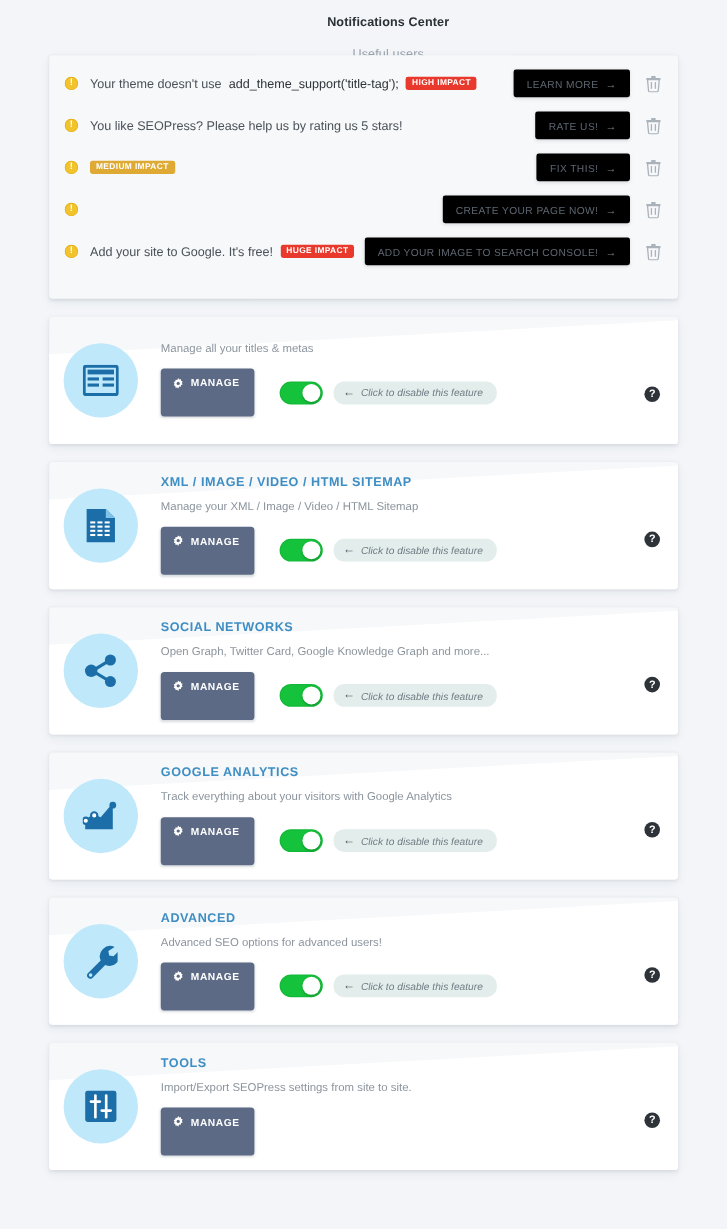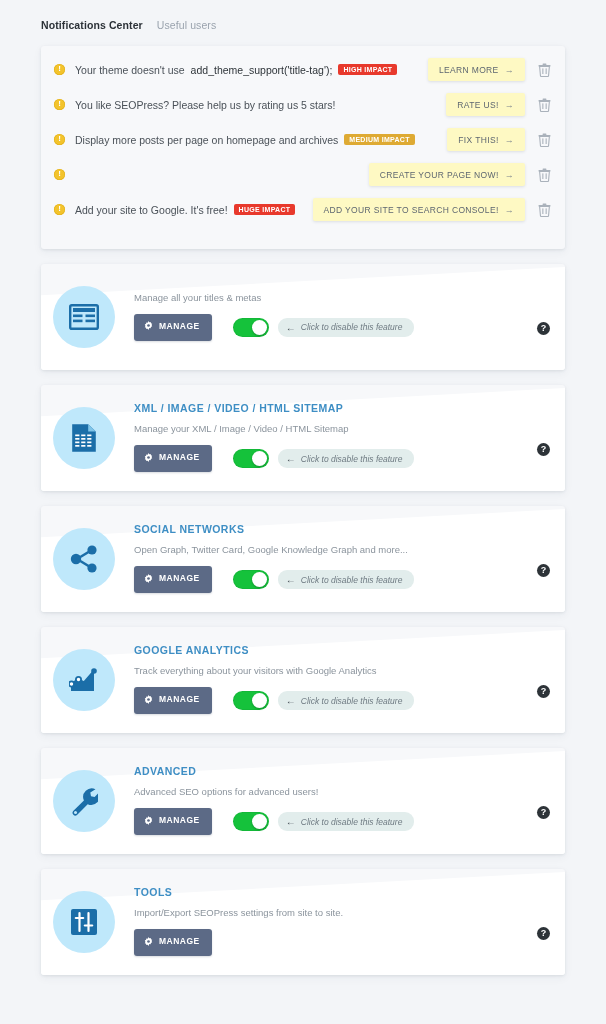--- a/index.html
+++ b/index.html
@@ -15,20 +15,21 @@
     overflow: hidden;
   }
 
   
   .tabbar {
     display: flex;
     align-items: center;
     gap: 14px;
     padding: 13px 0 0 41px;
     height: 24px;
+    flex-direction: column;
   }
   .tab {
     font-size: 10.5px;
     letter-spacing: .1px;
     color: #9aa3ae;
     cursor: pointer;
     white-space: nowrap;
   }
   .tab.active {
     color: #2b3137;
@@ -104,21 +105,21 @@
   .badge.high   { background: #e8392c; }
   .badge.huge   { background: #e8392c; }
   .badge.medium { background: #deaa33; }
 
   .notif-right {
     margin-left: auto;
     display: flex;
     align-items: center;
   }
   .pill-btn {
-    background: #fef9c3;
+    background: #000000;
     border: none;
     border-radius: 2px;
     box-shadow: 0 1px 3px rgba(40,55,80,.13);
     font-family: "Liberation Sans", sans-serif;
     font-size: 8.5px;
     letter-spacing: .35px;
     color: #5d6670;
     padding: 7px 11px 6px 11px;
     white-space: nowrap;
     cursor: pointer;
@@ -198,21 +199,21 @@
   }
   .manage-btn {
     background: #5c6a86;
     color: #fff;
     border: none;
     border-radius: 3px;
     font-family: "Liberation Sans", sans-serif;
     font-size: 8.5px;
     letter-spacing: .5px;
     font-weight: bold;
-    padding: 7px 12px 10px 10px;
+    padding: 7px 12px 23px 10px;
     display: inline-flex;
     align-items: center;
     gap: 6px;
     cursor: pointer;
     box-shadow: 0 1px 2px rgba(40,55,80,.18);
   }
   .toggle {
     width: 36px;
     height: 19px;
     border-radius: 10px;
@@ -319,21 +320,20 @@
           <rect x="4.3" y="5.4" width="1.1" height="5.6" fill="#aab2bb"></rect>
           <rect x="7.6" y="5.4" width="1.1" height="5.6" fill="#aab2bb"></rect>
         </svg>
       </span>
     </span>
   </div>
 
   <div class="notif-row">
     <span class="warn-icon"></span>
     <span class="notif-text">
-      <span>Display more posts per page on homepage and archives</span>
       <span class="badge medium">MEDIUM IMPACT</span>
     </span>
     <span class="notif-right">
       <button class="pill-btn">
         <span>FIX THIS!</span>
         <span class="arr">→</span>
       </button>
       <span class="trash">
         <svg class="svg-icon" width="13" height="14" viewBox="0 0 13 14" aria-hidden="true">
           <path d="M1.6 3.4h9.8l-.85 9.2a1.1 1.1 0 0 1-1.1 1H3.55a1.1 1.1 0 0 1-1.1-1L1.6 3.4z" fill="none" stroke="#aab2bb" stroke-width="1.1"></path>
@@ -366,21 +366,21 @@
   </div>
 
   <div class="notif-row">
     <span class="warn-icon"></span>
     <span class="notif-text">
       <span>Add your site to Google. It's free!</span>
       <span class="badge huge">HUGE IMPACT</span>
     </span>
     <span class="notif-right">
       <button class="pill-btn">
-        <span>ADD YOUR SITE TO SEARCH CONSOLE!</span>
+        <span>ADD YOUR IMAGE TO SEARCH CONSOLE!</span>
         <span class="arr">→</span>
       </button>
       <span class="trash">
         <svg class="svg-icon" width="13" height="14" viewBox="0 0 13 14" aria-hidden="true">
           <path d="M1.6 3.4h9.8l-.85 9.2a1.1 1.1 0 0 1-1.1 1H3.55a1.1 1.1 0 0 1-1.1-1L1.6 3.4z" fill="none" stroke="#aab2bb" stroke-width="1.1"></path>
           <rect x="0.5" y="2" width="12" height="1.5" rx=".5" fill="#aab2bb"></rect>
           <rect x="4.6" y="0.4" width="3.8" height="1.6" rx=".5" fill="#aab2bb"></rect>
           <rect x="4.3" y="5.4" width="1.1" height="5.6" fill="#aab2bb"></rect>
           <rect x="7.6" y="5.4" width="1.1" height="5.6" fill="#aab2bb"></rect>
         </svg>

